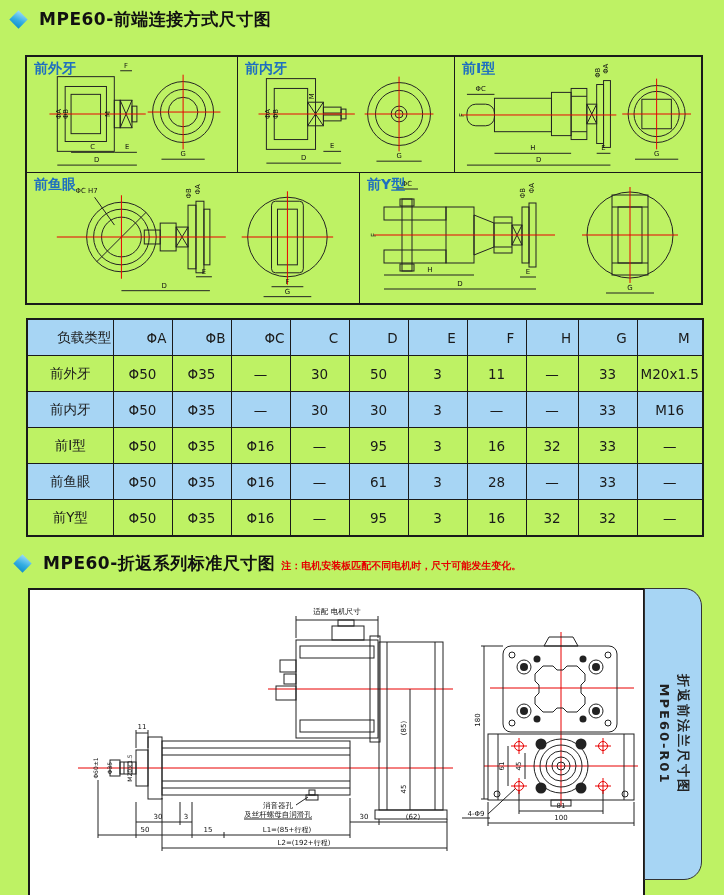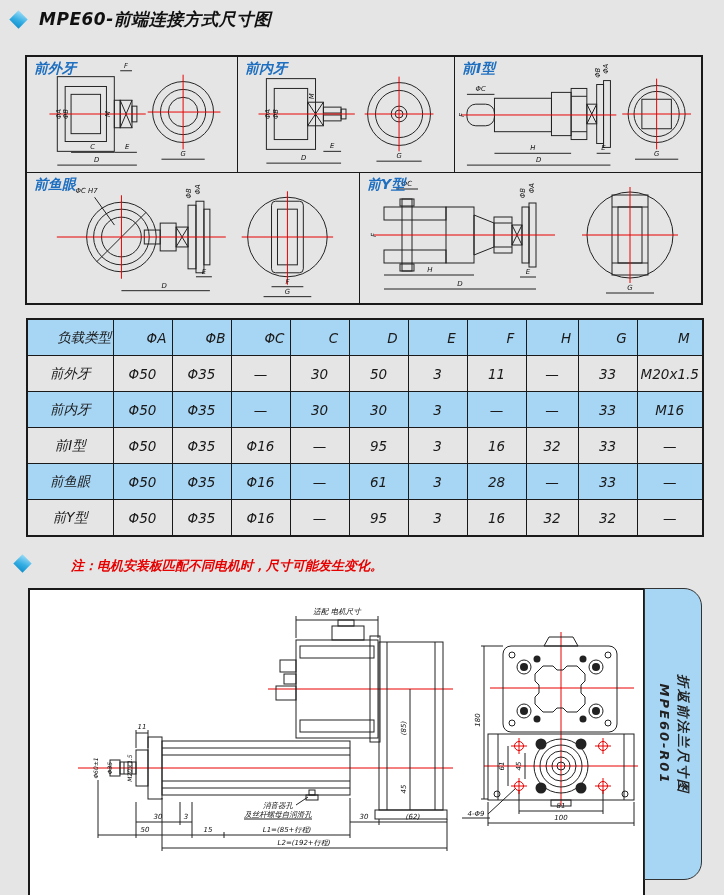--- a/index.html
+++ b/index.html
@@ -1,22 +1,22 @@
 <!DOCTYPE html>
 <html><head>
 <meta charset="utf-8">
 <style>
   html,body{margin:0;padding:0;background:#fff;}
-  #page{position:relative;width:724px;height:895px;background:#e5e5e5;overflow:hidden;
-        font-family:"DejaVu Sans","Liberation Sans",sans-serif;color:#1a1a1a;font-style:italic;}
+  #page{position:relative;width:724px;height:895px;background:#bef264;overflow:hidden;
+        font-family:"DejaVu Sans","Liberation Sans",sans-serif;color:#1a1a1a;}
   .sec-header{position:absolute;display:flex;align-items:center;}
   .diamond{width:13px;height:13px;transform:rotate(45deg);margin:0 14px 0 4px;
            background:linear-gradient(160deg,#9bdcf7 0%,#35aee3 55%,#0f90cc 100%);}
   .sec-title{font-size:17px;font-weight:bold;color:#111;letter-spacing:.5px;}
-  .sec-note{margin-left:28px;padding-top:5px;color:#e60000;font-size:13px;font-weight:bold;}
+  .sec-note{margin-left:6px;padding-top:5px;color:#e60000;font-size:10px;font-weight:bold;}
   
   #panels{position:absolute;left:25px;top:55px;width:678px;height:250px;
           border:2px solid #1a1a1a;box-sizing:border-box;}
   .cell{position:absolute;box-sizing:border-box;}
   .cell svg{position:absolute;left:0;top:0;}
   .cell-label{position:absolute;left:7px;top:3px;font-size:14px;font-weight:bold;color:#1e6fc0;z-index:2;}
   .br{border-right:1.5px solid #1a1a1a;} .bb{border-bottom:1.5px solid #1a1a1a;}
   
   .draw{stroke:#222;fill:none;stroke-width:1;}
   .fillk{fill:#222;stroke:none;}
@@ -338,20 +338,21 @@
           <td>16</td>
           <td>32</td>
           <td>32</td>
           <td>—</td>
       </tr>
     </tbody>
   </table>
 
   <div class="sec-header" style="left:12px;top:552px;">
     <span class="diamond"></span>
+    <span class="sec-title">MPE60-折返系列标准尺寸图</span>
     <span class="sec-note">注：电机安装板匹配不同电机时，尺寸可能发生变化。</span>
   </div>
 
   <div id="r01-panel">
     <svg width="613" height="288" viewBox="0 0 613 288">
 
       <line class="red" x1="230" y1="99" x2="415" y2="99"></line>
       <line class="red" x1="40" y1="178" x2="415" y2="178"></line>
       <line class="red" x1="523" y1="42" x2="523" y2="216"></line>
       <line class="red" x1="452" y1="98" x2="596" y2="98"></line>

